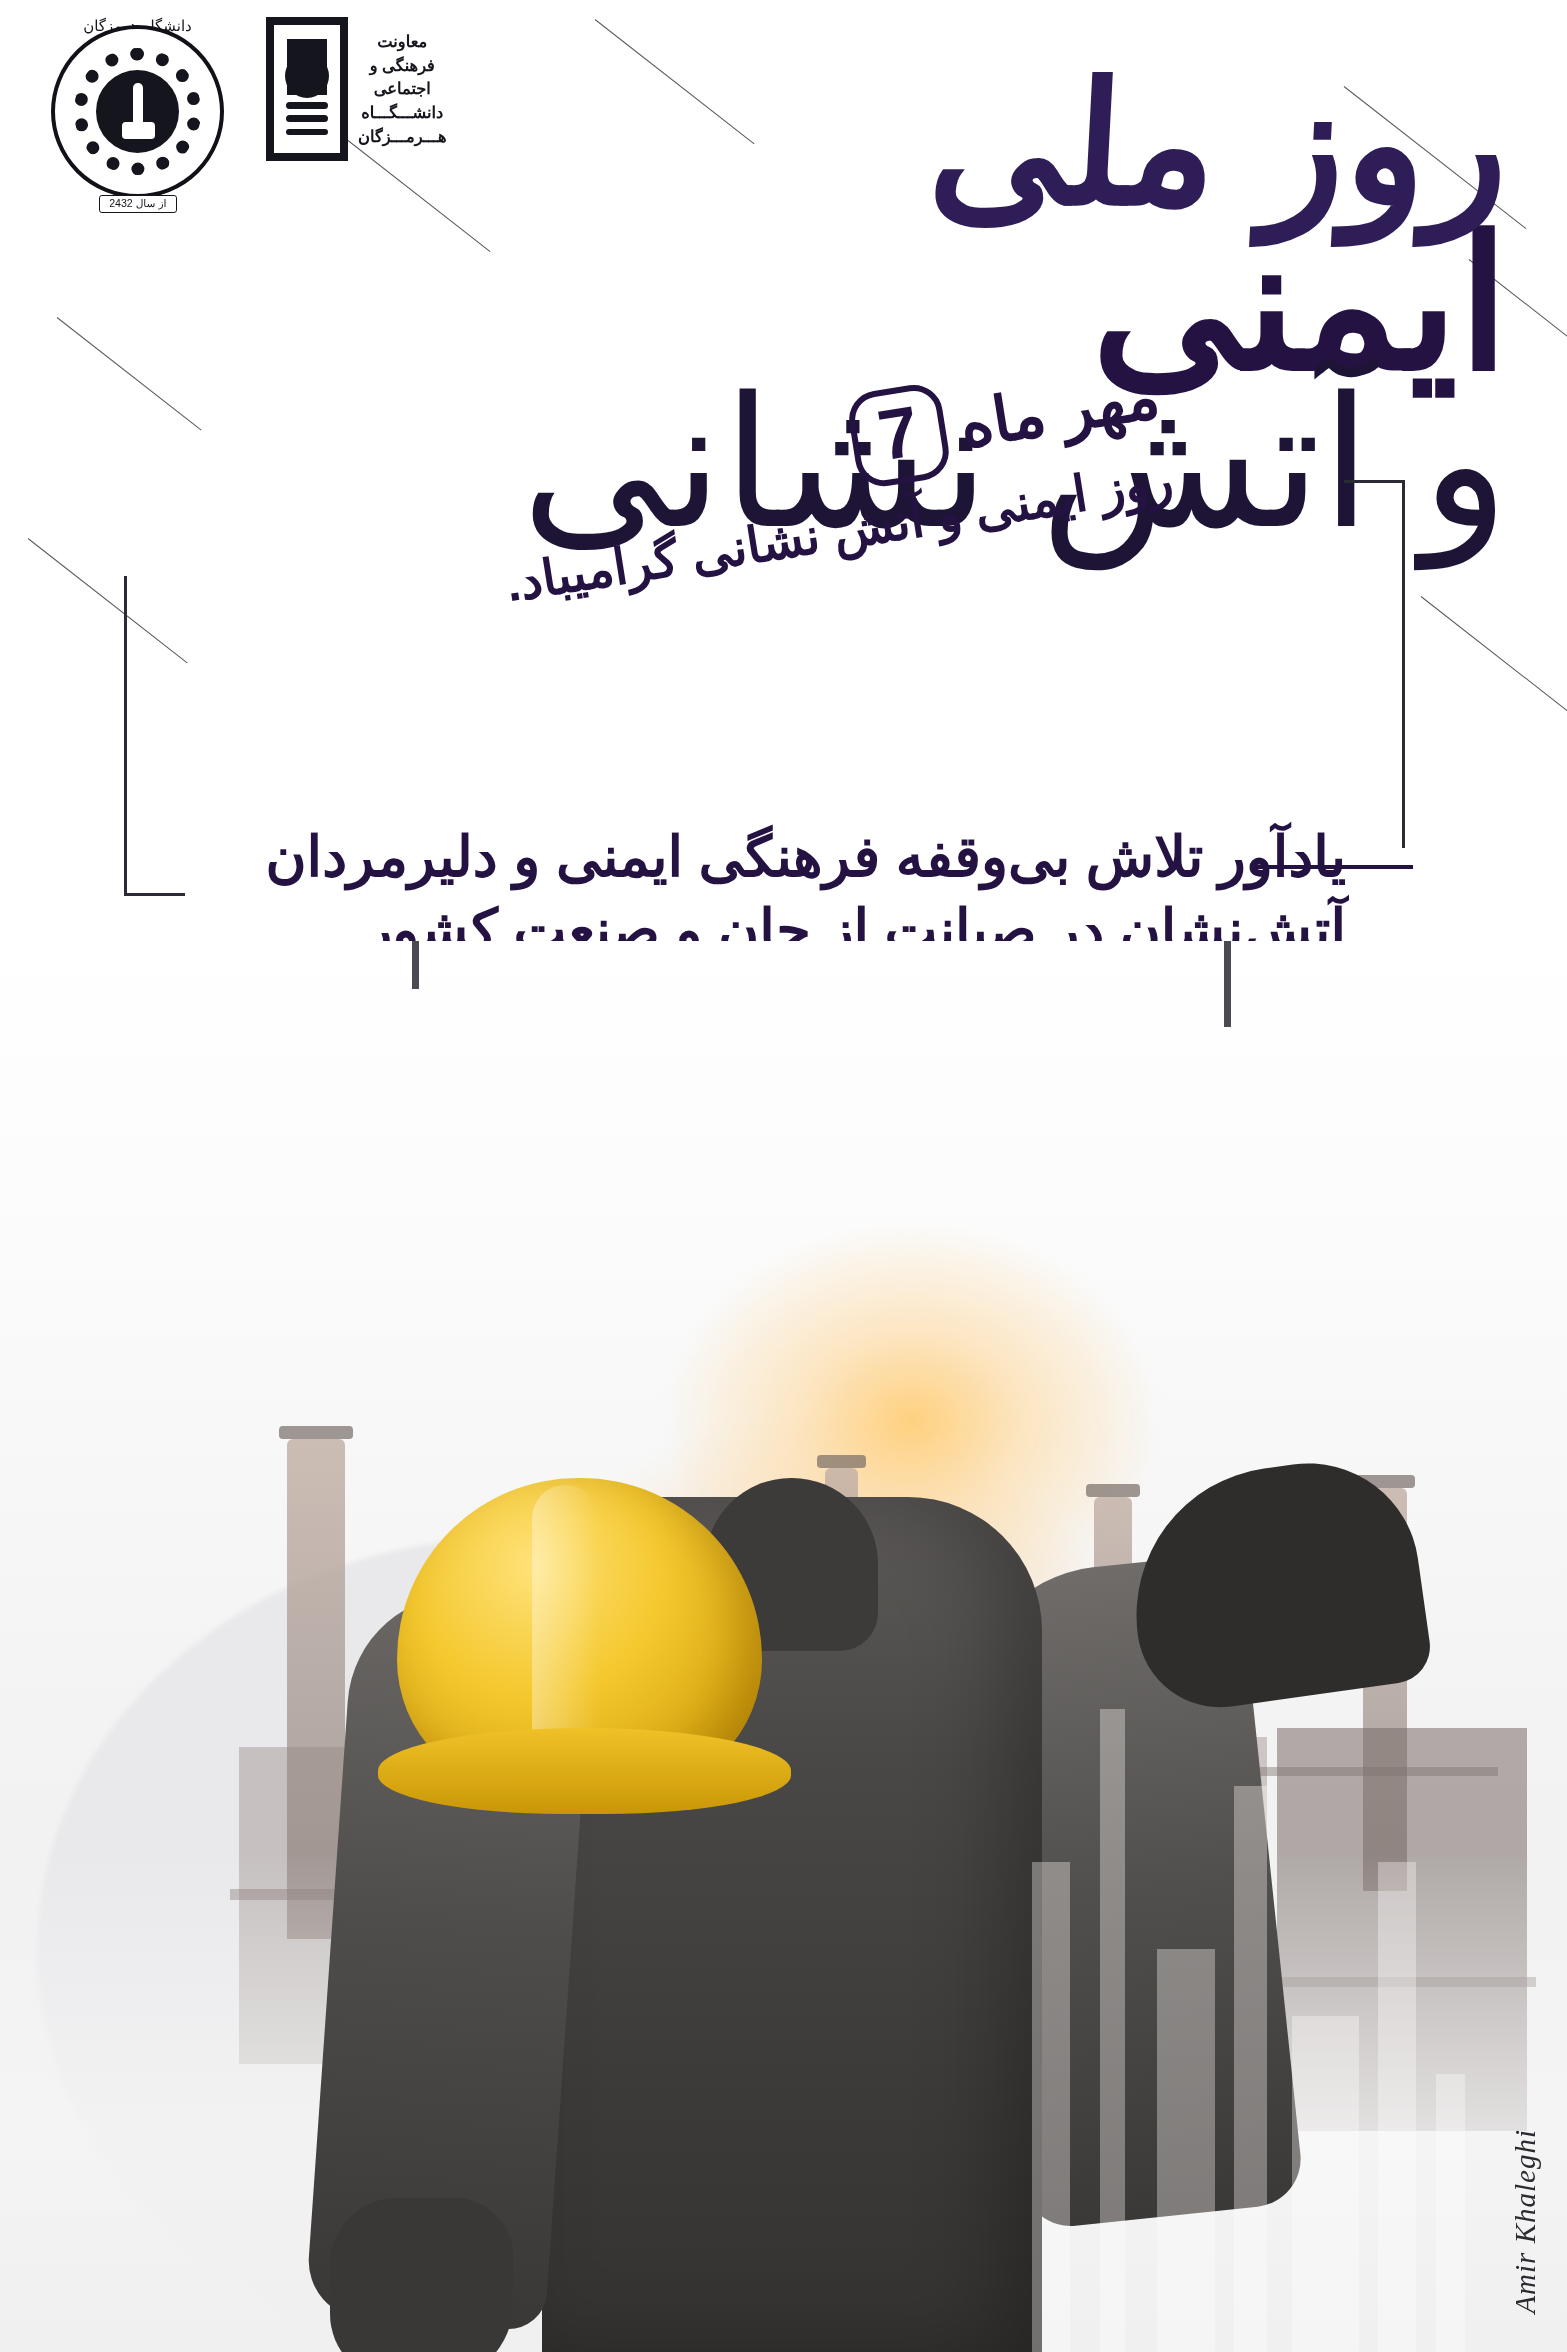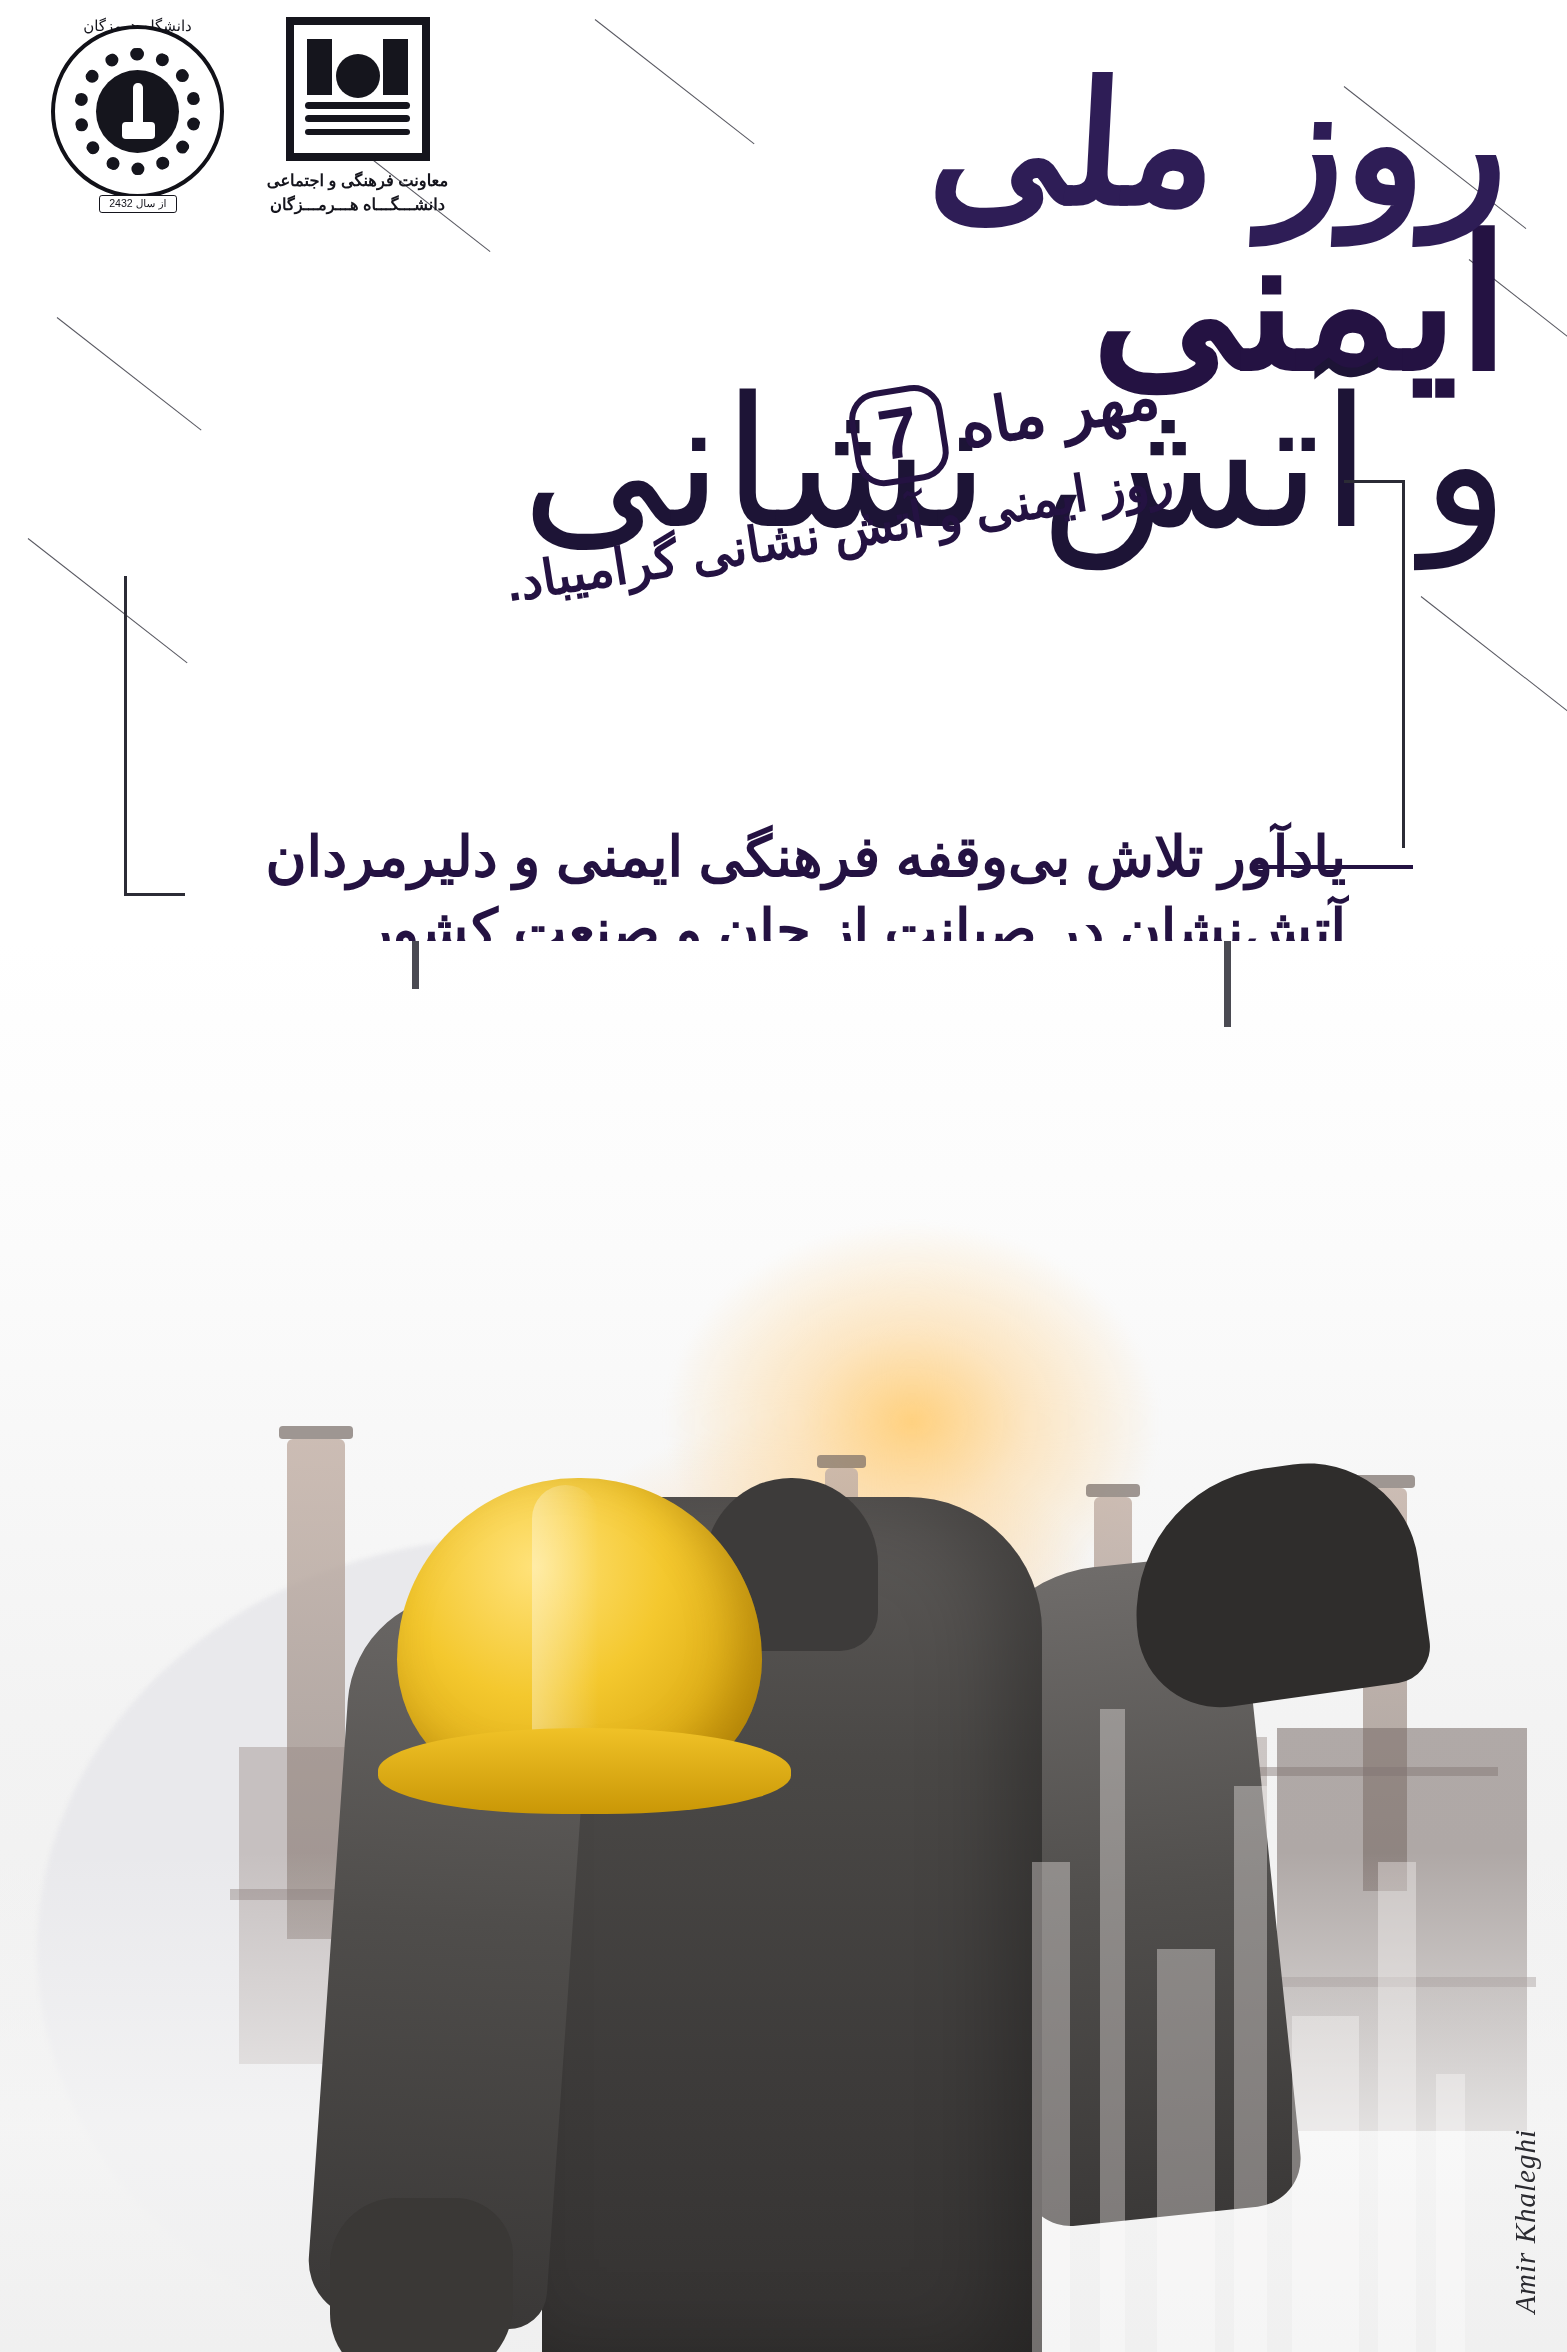--- a/index.html
+++ b/index.html
@@ -121,21 +121,21 @@
     top: 0;
     width: 207px;
     text-align: center;
     font-size: 15px;
     color: #15151d;
   }
 
   .ashna-logo {
     width: 183px;
     display: flex;
-    flex-direction: column;
+    flex-direction: row;
     align-items: center;
     gap: 7.7px;
   }
   .ashna-mark {
     width: 144px;
     height: 144px;
     border: 8.6px solid #15151d;
     box-sizing: border-box;
     position: relative;
     background: #fff;

